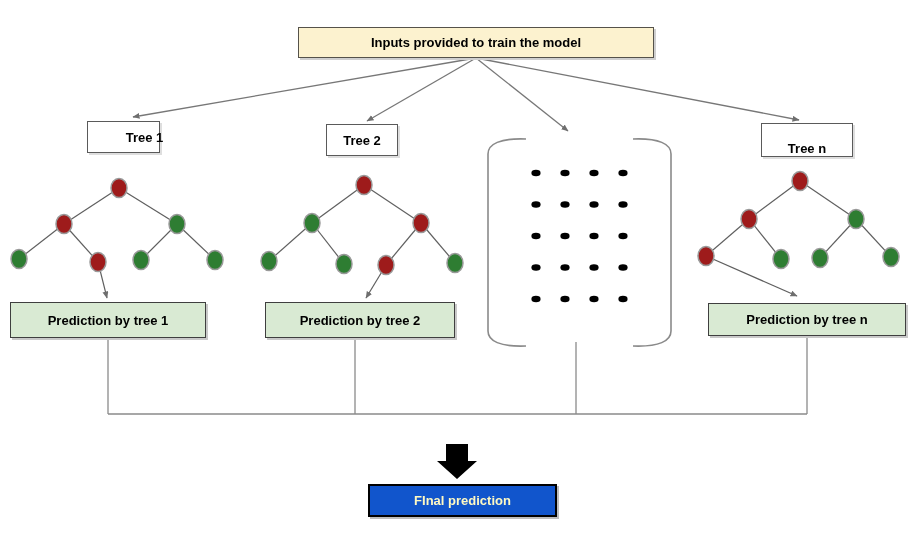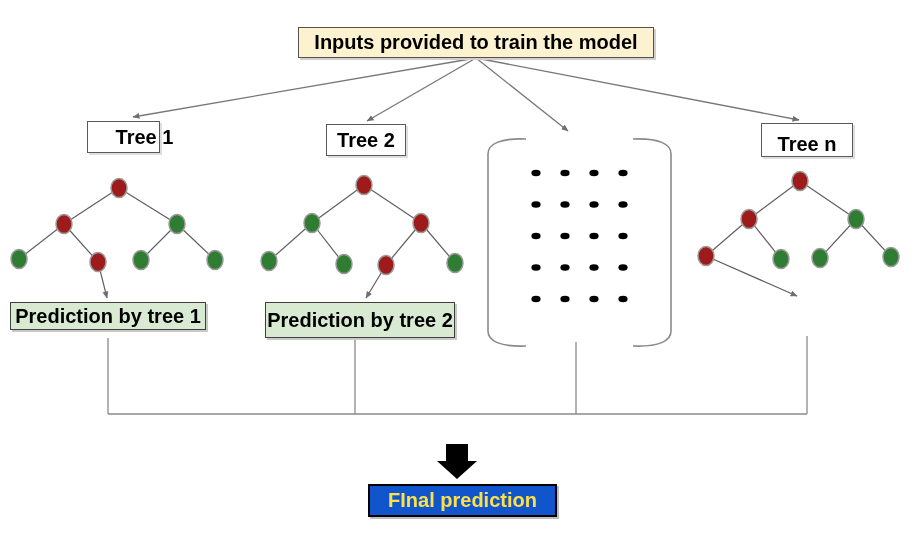--- a/index.html
+++ b/index.html
@@ -9,27 +9,27 @@
     background:#ffffff;
     font-family:"Liberation Sans", sans-serif;
     overflow:hidden;
   }
   #diagram-svg{position:absolute;left:0;top:0;}
   .box{
     position:absolute;
     display:flex;align-items:center;justify-content:center;
     font-weight:bold;color:#000;
     box-sizing:border-box;
-    font-size:20px;
+    font-size:13px;
     white-space:nowrap;
   }
   .cream{background:#fcf2cf;border:1.5px solid #55524a;box-shadow:2px 2px 0 #cfcfcf;}
   .white{background:#ffffff;border:1.5px solid #5a5a5a;box-shadow:2px 2px 0 #dedede;}
   .ltgreen{background:#d9ead3;border:1.5px solid #3f3f3f;box-shadow:2px 2px 0 #c9c9c9;}
-  .blue{background:#1155cc;border:2px solid #000;color:#fde047;box-shadow:2px 2px 0 #bdbdbd;}
+  .blue{background:#1155cc;border:2px solid #000;color:#fef9c3;box-shadow:2px 2px 0 #bdbdbd;}
 </style>
 </head>
 <body>
 
 <div id="stage">
 
   <svg id="diagram-svg" width="920" height="539">
     <defs>
       <marker id="arrow" markerWidth="9" markerHeight="8" refX="6.5" refY="3" orient="auto" markerUnits="userSpaceOnUse">
         <path d="M0,0 L7,3 L0,6 z" fill="#6e6e6e"></path>
@@ -114,35 +114,38 @@
   </svg>
 
   <div class="box cream" style="left:298px;top:27px;width:356px;height:31px;">
     <span>Inputs provided to train the model</span>
   </div>
 
   <div class="box white" style="left:87px;top:121px;width:73px;height:32px;padding-left:42px;">
     <span>Tree 1</span>
   </div>
 
-  <div class="box white" style="left:326px;top:124px;width:80px;height:32px;">
+  <div class="box white" style="left:326px;top:124px;width:72px;height:32px;">
     <span>Tree 2</span>
   </div>
 
   <div class="box white" style="left:761px;top:123px;width:92px;height:34px;align-items:flex-end;">
     <span>Tree n</span>
   </div>
 
-  <div class="box ltgreen" style="left:10px;top:302px;width:196px;height:28px;">
+  <div class="box ltgreen" style="left:10px;top:302px;width:196px;height:36px;">
     <span>Prediction by tree 1</span>
   </div>
 
   <div class="box ltgreen" style="left:265px;top:302px;width:190px;height:36px;">
     <span>Prediction by tree 2</span>
   </div>
 
+  <div class="box ltgreen" style="left:708px;top:303px;width:198px;height:33px;">
+    <span>Prediction by tree n</span>
+  </div>
 
 
   <div class="box blue" style="left:368px;top:484px;width:189px;height:33px;">
     <span>FInal prediction</span>
   </div>
 
 </div>
 
 </body></html>

